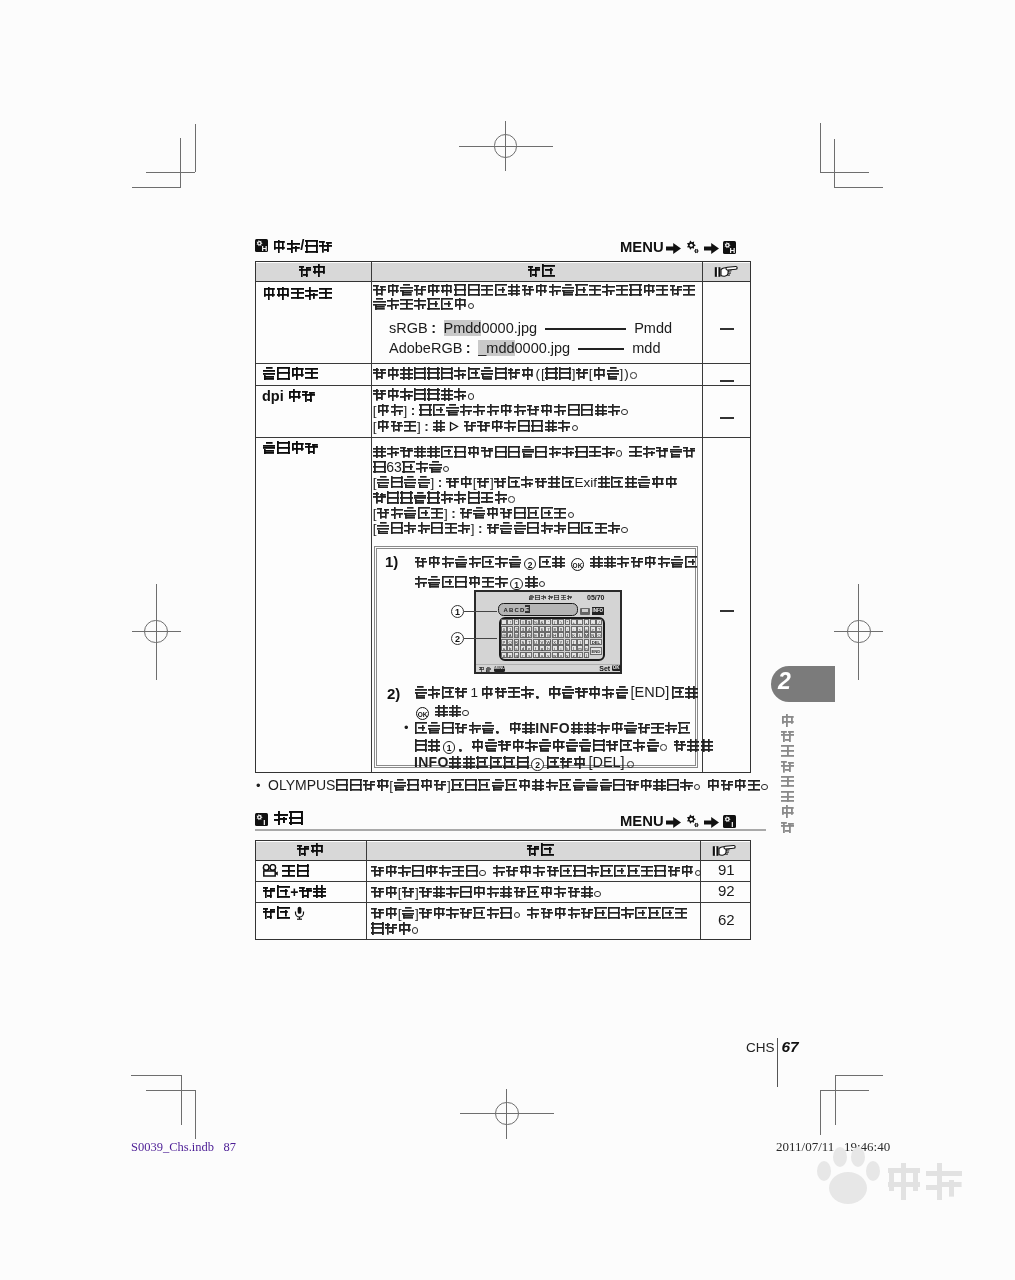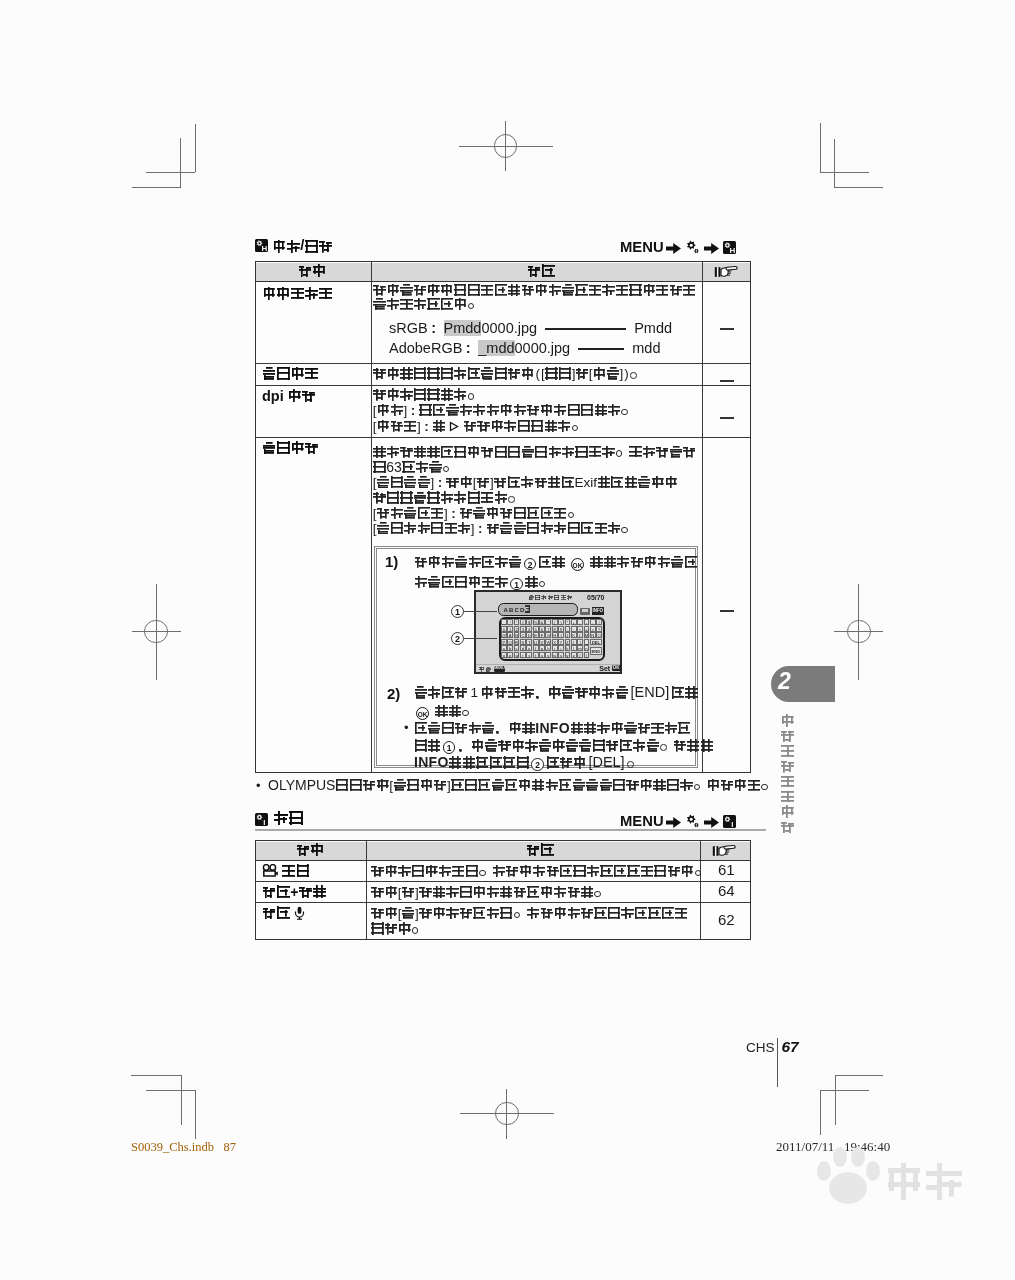--- a/index.html
+++ b/index.html
@@ -315,24 +315,24 @@
         </g>
         <path d="M14 7.2 L17.5 6.8 M14.2 9.3 L17 9 M13.5 11.2 L16 11" stroke="#111" stroke-width="1.1" fill="none"></path>
       </svg></div>
     <div style="left:262px;top:863.5px;"><svg width="16" height="13" viewBox="0 0 16 13" style="vertical-align:-1px">
         <circle cx="4.2" cy="3.4" r="2.8" fill="none" stroke="#111" stroke-width="1.5"></circle>
         <circle cx="10.8" cy="3.4" r="2.8" fill="none" stroke="#111" stroke-width="1.5"></circle>
         <path d="M1.8 7 H13.2 V12 H1.8 Z" fill="none" stroke="#111" stroke-width="1.5"></path>
         <path d="M13.6 8.6 L15.8 7.5 V11.4 L13.6 10.3" fill="#111"></path>
       </svg>&nbsp;<i class="zb b1"></i><i class="zb b0"></i></div>
     <div style="left:370.8px;top:863.5px;"><i class="z n7"></i><i class="z n4"></i><i class="z n6"></i><i class="z n0"></i><i class="z n4"></i><i class="z n6"></i><i class="z n1"></i><i class="z n0"></i><i class="z pj"></i><i class="z n6"></i><i class="z n7"></i><i class="z n4"></i><i class="z n6"></i><i class="z n7"></i><i class="z n5"></i><i class="z n0"></i><i class="z n6"></i><i class="z n5"></i><i class="z n5"></i><i class="z n5"></i><i class="z n1"></i><i class="z n0"></i><i class="z n7"></i><i class="z n4"></i><i class="z pj"></i></div>
-    <div style="left:718px;top:861.5px;font-size:15px;color:#1a1a1a">61</div>
+    <div style="left:718px;top:861.5px;font-size:15px;color:#1a1a1a">91</div>
     <div style="left:262px;top:884.5px;"><i class="zb b7"></i><i class="zb b5"></i><b style="font-size:14px;color:#111">+</b><i class="zb b7"></i><i class="zb b2"></i></div>
     <div style="left:370.8px;top:884.5px;"><i class="z n7"></i><i class="z n4"></i>[<i class="z n7"></i>]<i class="z n7"></i><i class="z n2"></i><i class="z n6"></i><i class="z n0"></i><i class="z n4"></i><i class="z n6"></i><i class="z n2"></i><i class="z n7"></i><i class="z n5"></i><i class="z n4"></i><i class="z n6"></i><i class="z n7"></i><i class="z n2"></i><i class="z pj"></i></div>
-    <div style="left:718px;top:883px;font-size:15px;color:#1a1a1a">64</div>
+    <div style="left:718px;top:883px;font-size:15px;color:#1a1a1a">92</div>
     <div style="left:262px;top:905.5px;"><i class="zb b7"></i><i class="zb b5"></i>&nbsp;<svg width="11" height="14" viewBox="0 0 11 14" style="vertical-align:-2px">
         <rect x="3.6" y="0.8" width="3.8" height="7" rx="1.9" fill="#111"></rect>
         <path d="M1.5 5.5 V7 A4 4 0 0 0 9.5 7 V5.5" fill="none" stroke="#111" stroke-width="1.2"></path>
         <line x1="5.5" y1="11" x2="5.5" y2="13" stroke="#111" stroke-width="1.2"></line>
         <line x1="3" y1="13.2" x2="8" y2="13.2" stroke="#111" stroke-width="1.2"></line>
       </svg></div>
     <div style="left:370.8px;top:905.5px;"><i class="z n7"></i><i class="z n4"></i>[<i class="z n3"></i>]<i class="z n7"></i><i class="z n4"></i><i class="z n6"></i><i class="z n7"></i><i class="z n5"></i><i class="z n6"></i><i class="z n0"></i><i class="z pj"></i><i class="z n6"></i><i class="z n7"></i><i class="z n4"></i><i class="z n6"></i><i class="z n7"></i><i class="z n5"></i><i class="z n0"></i><i class="z n6"></i><i class="z n5"></i><i class="z n5"></i><i class="z n5"></i><i class="z n1"></i></div>
     <div style="left:370.8px;top:921px;"><i class="z n0"></i><i class="z n7"></i><i class="z n4"></i><i class="z pj"></i></div>
     <div style="left:718px;top:911.5px;font-size:15px;color:#1a1a1a">62</div>
     <div style="left:770.5px;top:665.5px;width:64px;height:36.5px;background:#7b7b7b;border-radius:18.5px 0 0 18.5px"></div>
@@ -343,21 +343,21 @@
       <i class="zv v1"></i>
       <i class="zv v7"></i>
       <i class="zv v1"></i>
       <i class="zv v1"></i>
       <i class="zv v4"></i>
       <i class="zv v7"></i>
     </div>
     <div style="left:746px;top:1040px;font-size:13.5px;color:#222">CHS</div>
     <div style="left:776.5px;top:1038px;width:1.1px;height:48.5px;background:#555"></div>
     <div style="left:781.5px;top:1038px;font:bold italic 15.5px 'Liberation Sans',sans-serif;color:#111">67</div>
-    <div style="left:131px;top:1140px;font:12.5px 'Liberation Serif',serif;color:#a16207">S0039_Chs.indb&nbsp;&nbsp;&nbsp;87</div>
+    <div style="left:131px;top:1140px;font:12.5px 'Liberation Serif',serif;color:#4c1d95">S0039_Chs.indb&nbsp;&nbsp;&nbsp;87</div>
     <div style="left:776px;top:1139px;font:13px 'Liberation Serif',serif;color:#2a2a2a">2011/07/11&nbsp;&nbsp;&nbsp;19:46:40</div>
     <div style="left:812px;top:1146px;"><svg width="72" height="62" viewBox="0 0 72 62">
         <ellipse cx="36" cy="42" rx="19" ry="16" fill="#e7e7e7"></ellipse>
         <ellipse cx="12" cy="25" rx="7" ry="10" fill="#e7e7e7"></ellipse>
         <ellipse cx="28" cy="11" rx="7" ry="10" fill="#e7e7e7"></ellipse>
         <ellipse cx="46" cy="11" rx="7" ry="10" fill="#e7e7e7"></ellipse>
         <ellipse cx="61" cy="25" rx="7" ry="10" fill="#e7e7e7"></ellipse>
       </svg></div>
     <div style="left:884px;top:1163px;line-height:0;font-size:0"><i class="zw w4"></i><i class="zw w6"></i></div>
   </div>

